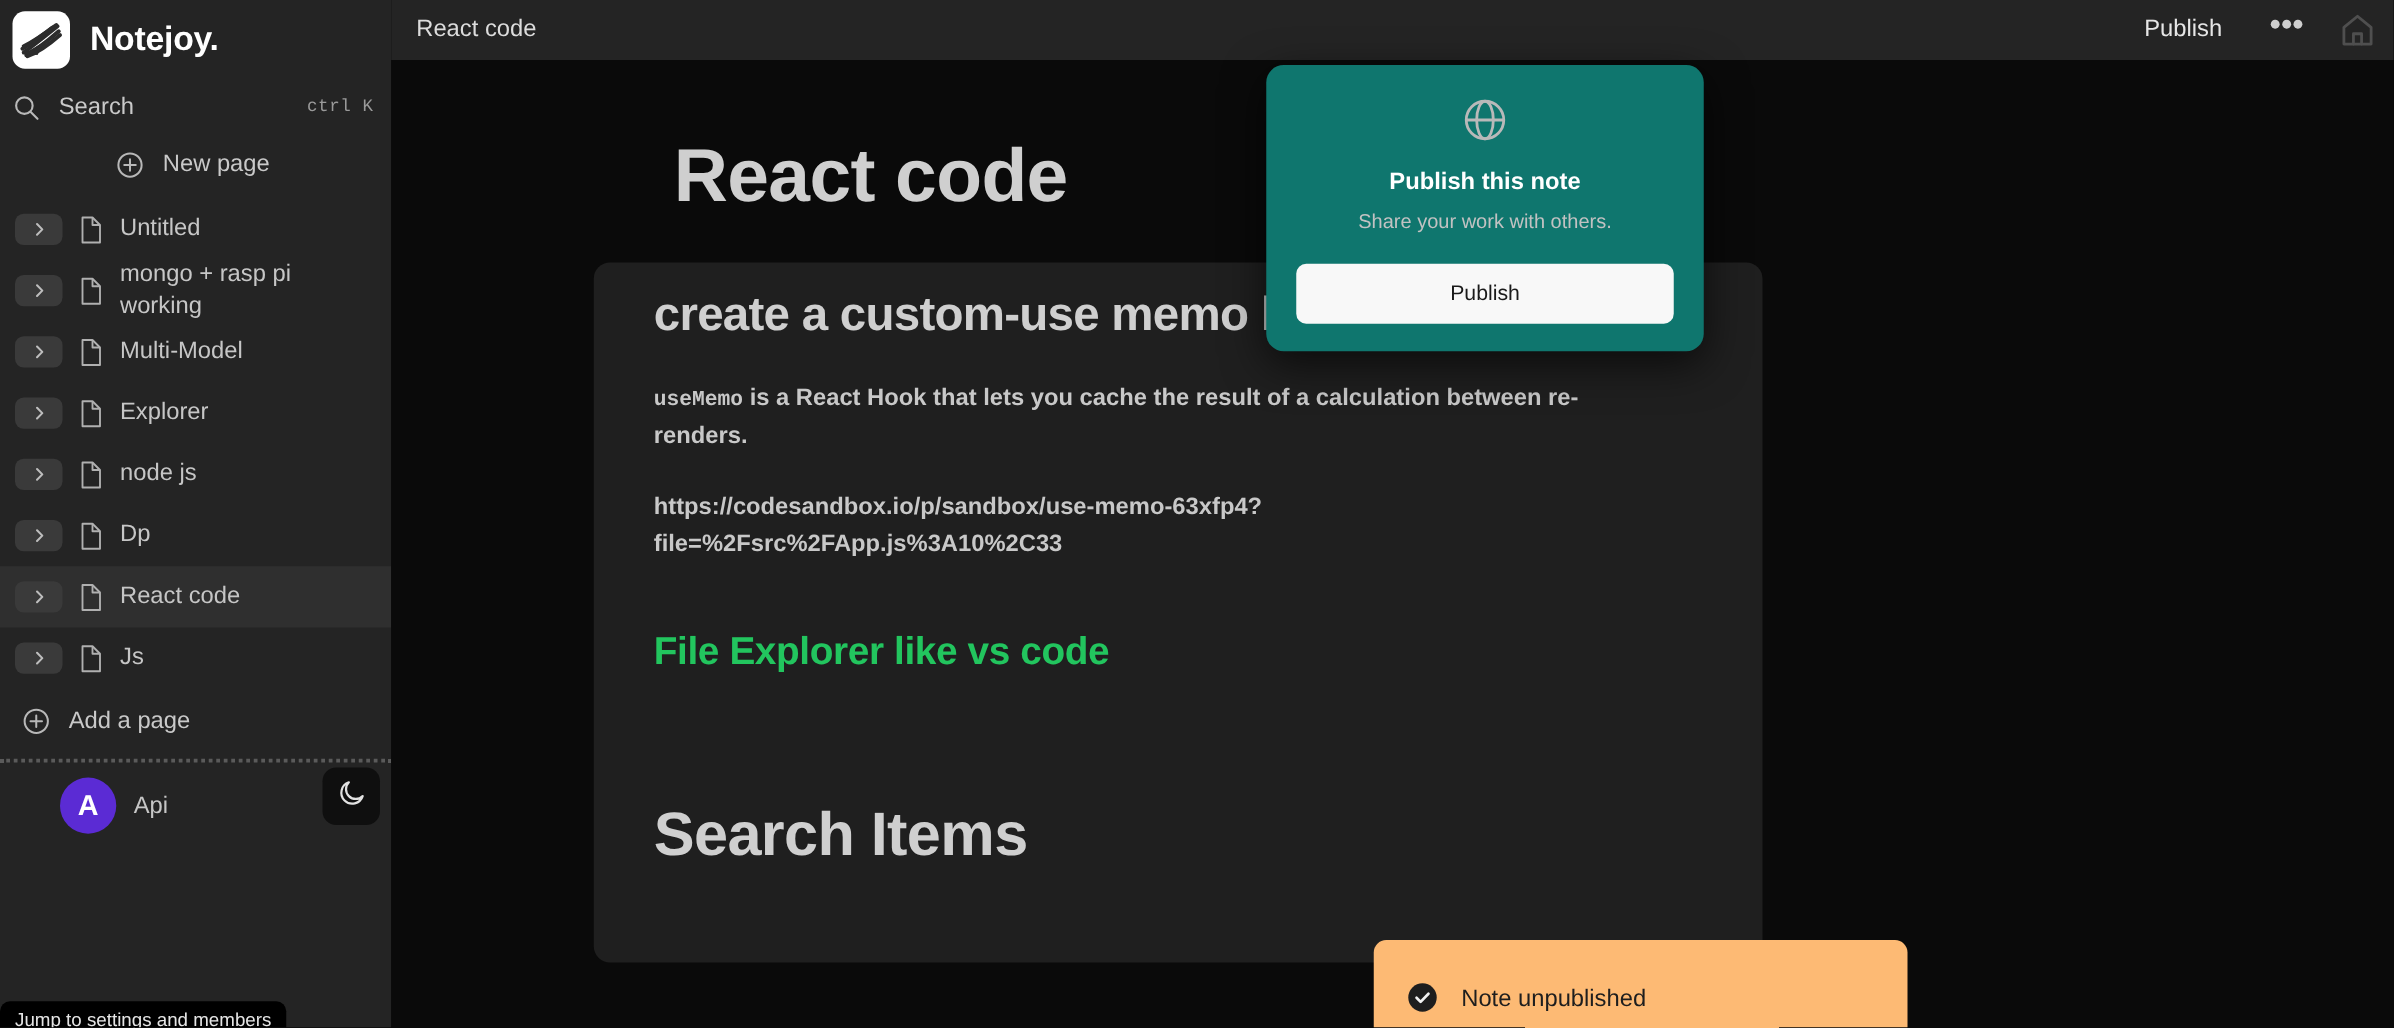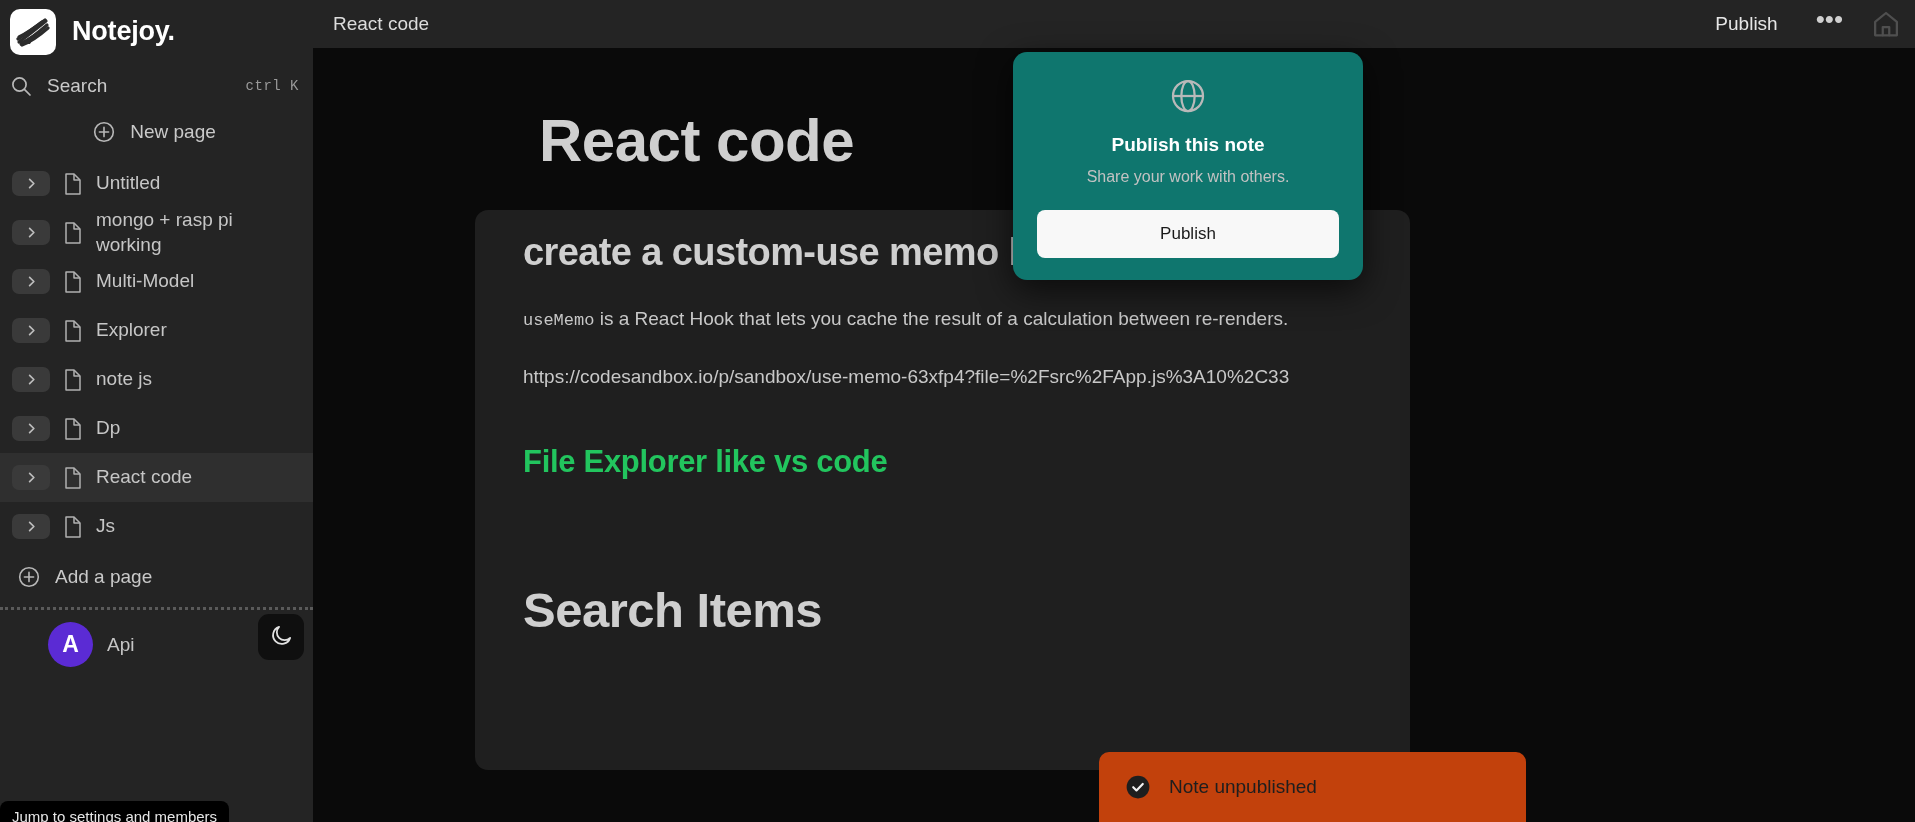--- a/index.html
+++ b/index.html
@@ -135,21 +135,21 @@
   .h-xl {
     font-size:49px; font-weight:700; color:#cfcfcf;
     letter-spacing:-0.5px; line-height:1.2;
   }
   .p-body {
     font-size:19px; color:#c8c8c8; line-height:1.55;
     max-width:770px;
   }
   .mono { font-family:"Liberation Mono", monospace; font-size:17px; }
   .mt-18 { margin-top:18px; }
-  .mt-28 { margin-top:28px; }
+  .mt-28 { margin-top:28px;font-weight:bold; }
   .mt-52 { margin-top:52px; }
   .mt-64 { margin-top:100px; }
 
   
   .publish-pop {
     position:absolute; left:700px; top:52px;
     width:350px; background:#0f766e;
     border-radius:14px; padding:24px 24px 22px 24px;
     box-shadow:0 10px 34px rgba(0,0,0,.65);
     z-index:60; text-align:center;
@@ -160,22 +160,22 @@
     display:block; width:100%; margin-top:24px;
     background:#f8f8f8; color:#1a1a1a;
     font-size:17px; font-family:inherit;
     border:none; border-radius:8px; padding:14px 0; cursor:pointer;
   }
 
   
   .toast {
     position:absolute; left:786px; bottom:0;
     width:427px; height:70px;
-    background:#c2410c; border-radius:10px 10px 0 0;
-    display:flex; align-items:center; gap:18px;
+    background:#fdba74; border-radius:10px 10px 0 0;
+    display:flex; align-items:flex-end; gap:18px;
     padding:11px 26px; z-index:70;
   }
   .toast-ico { width:26px; height:26px; flex:0 0 26px; }
   .toast-msg { font-size:19px; color:#1e1e1e; }
 </style>
 </head>
 <body>
 
 <div id="app">
 
@@ -285,21 +285,21 @@
           <svg width="15" height="15" viewBox="0 0 16 16" fill="none" stroke="#bdbdbd" stroke-width="1.8" stroke-linecap="round" stroke-linejoin="round">
               <path d="M6 3.5L10.5 8 6 12.5"></path>
             </svg>
         </span>
         <span class="doc-ico">
           <svg width="22" height="24" viewBox="0 0 22 24" fill="none" stroke="#b0b0b0" stroke-width="1.5">
               <path d="M4 2h8l6 6v14H4z" stroke-linejoin="round"></path>
               <path d="M12 2v6h6" stroke-linejoin="round"></path>
             </svg>
         </span>
-        <span class="page-title">note js</span>
+        <span class="page-title">node js</span>
       </div>
 
       <div class="page-item">
         <span class="chev-btn">
           <svg width="15" height="15" viewBox="0 0 16 16" fill="none" stroke="#bdbdbd" stroke-width="1.8" stroke-linecap="round" stroke-linejoin="round">
               <path d="M6 3.5L10.5 8 6 12.5"></path>
             </svg>
         </span>
         <span class="doc-ico">
           <svg width="22" height="24" viewBox="0 0 22 24" fill="none" stroke="#b0b0b0" stroke-width="1.5">

